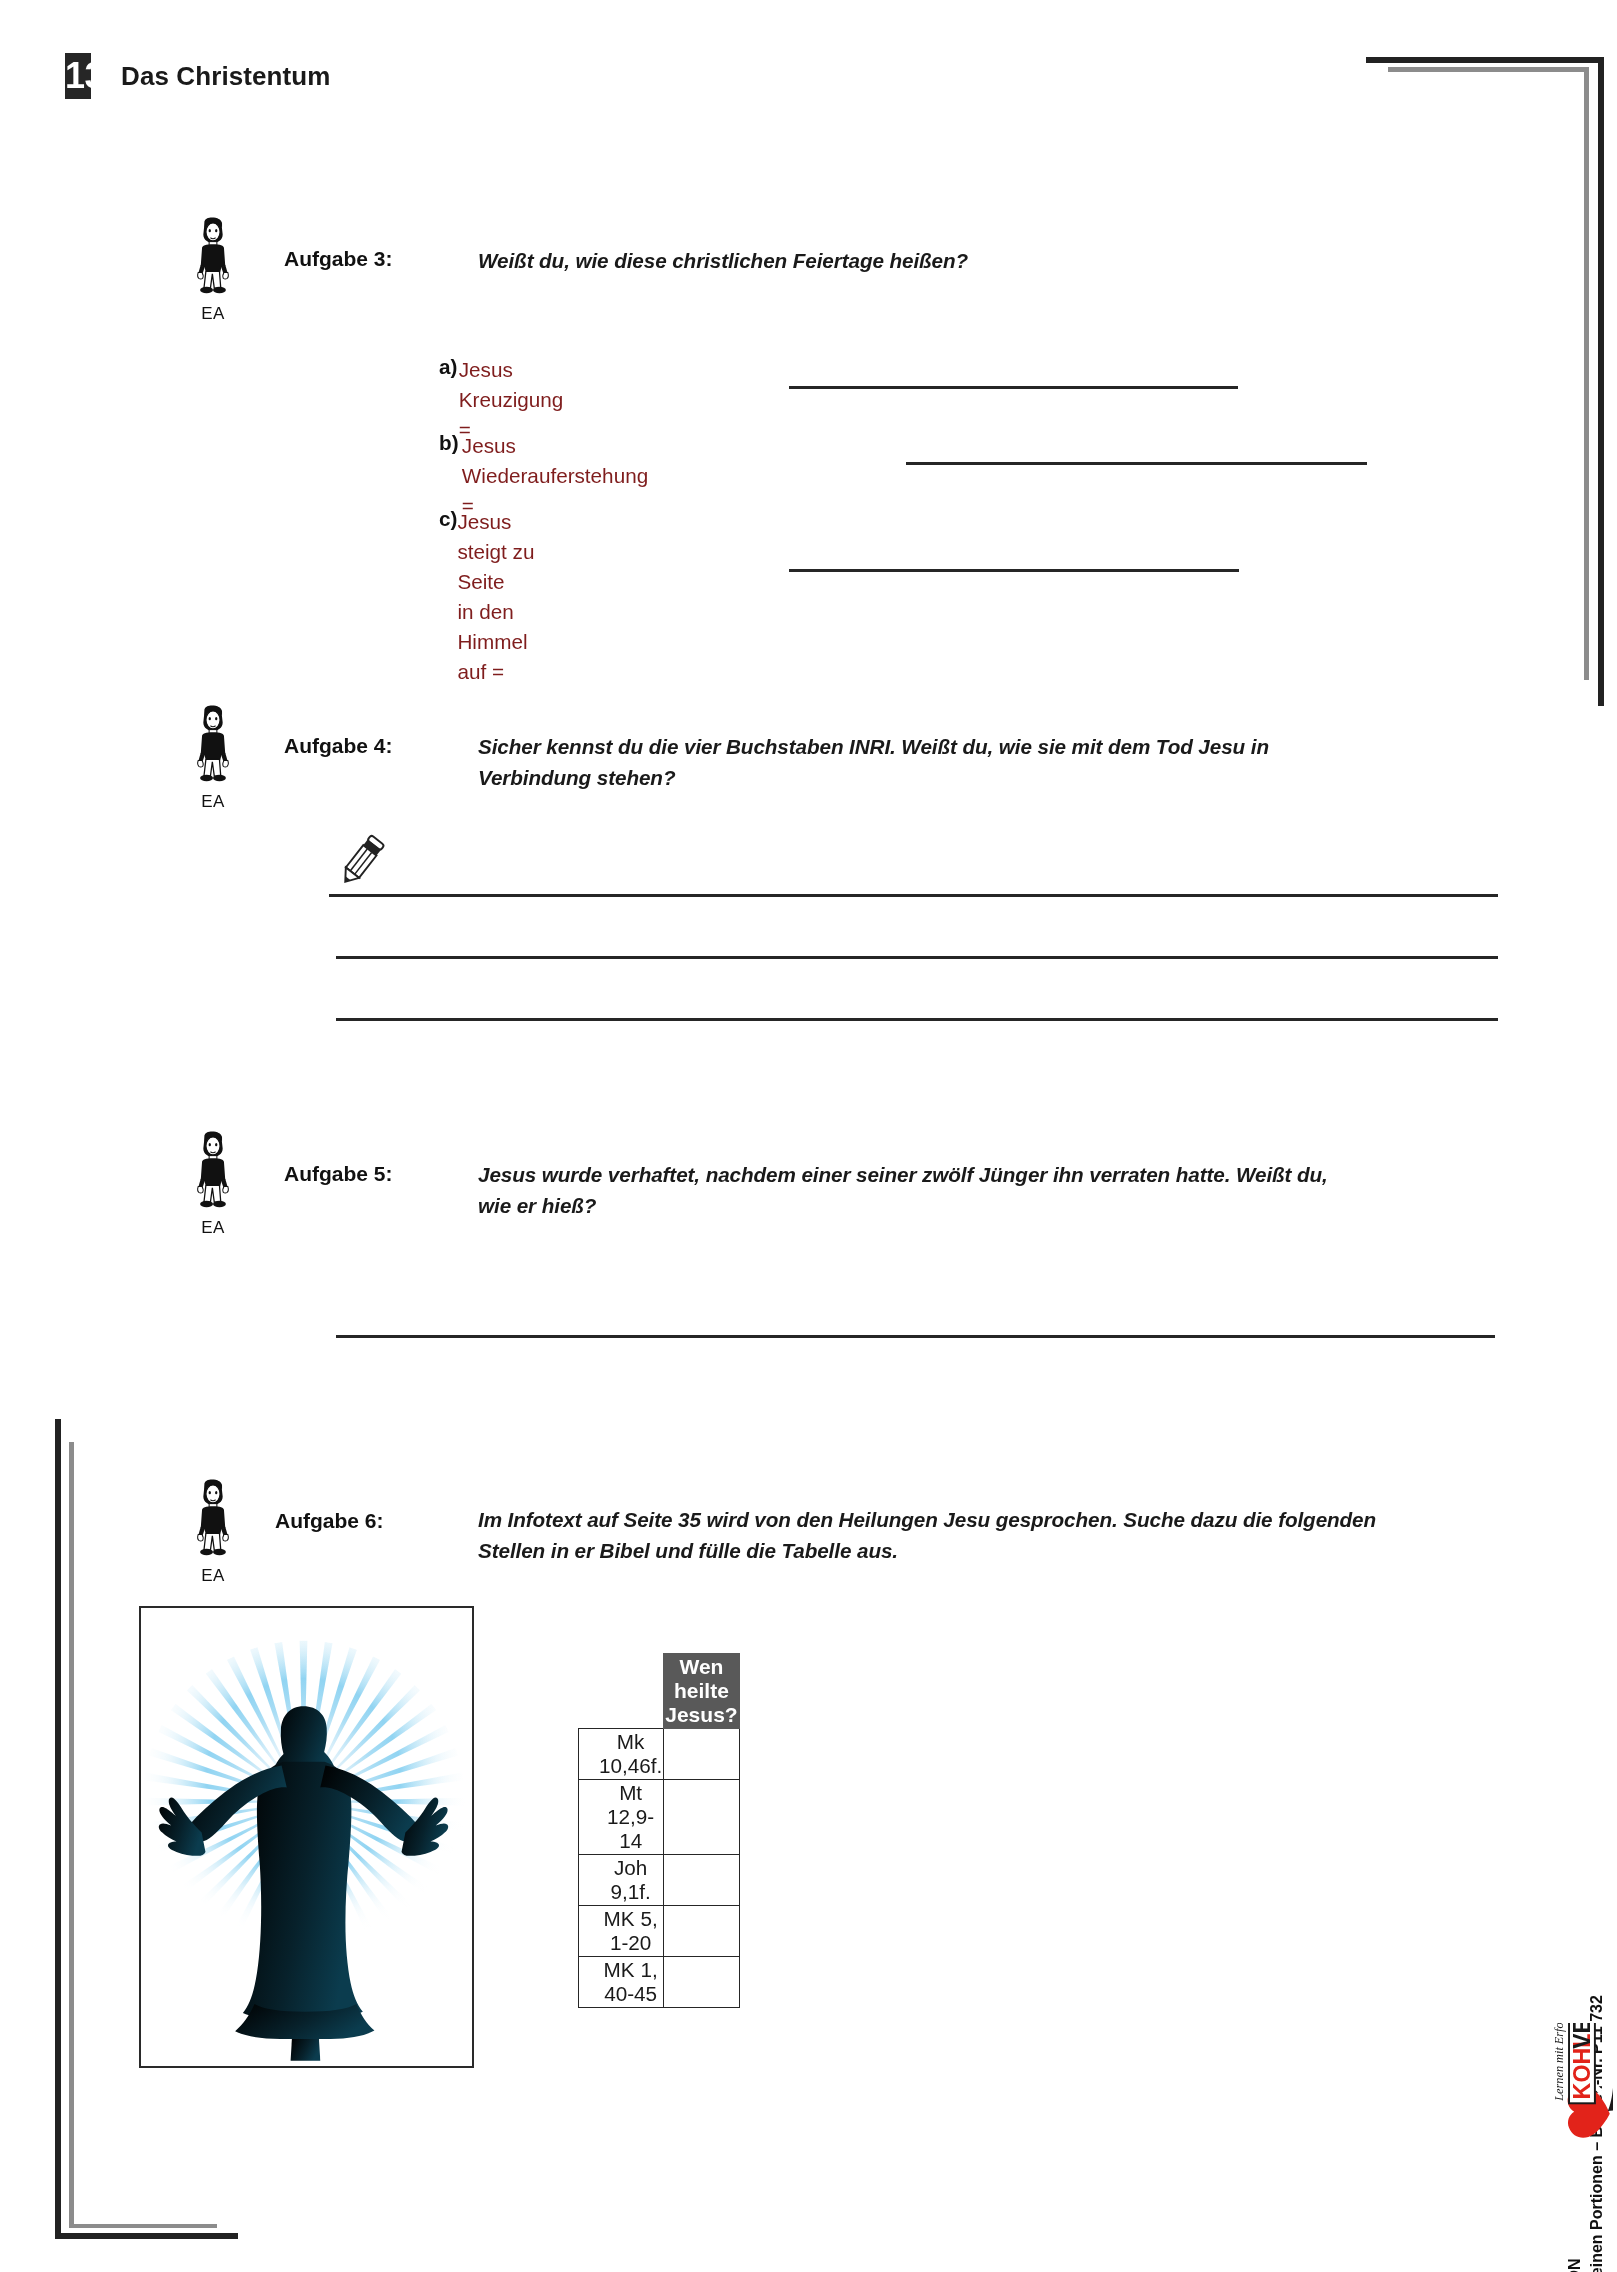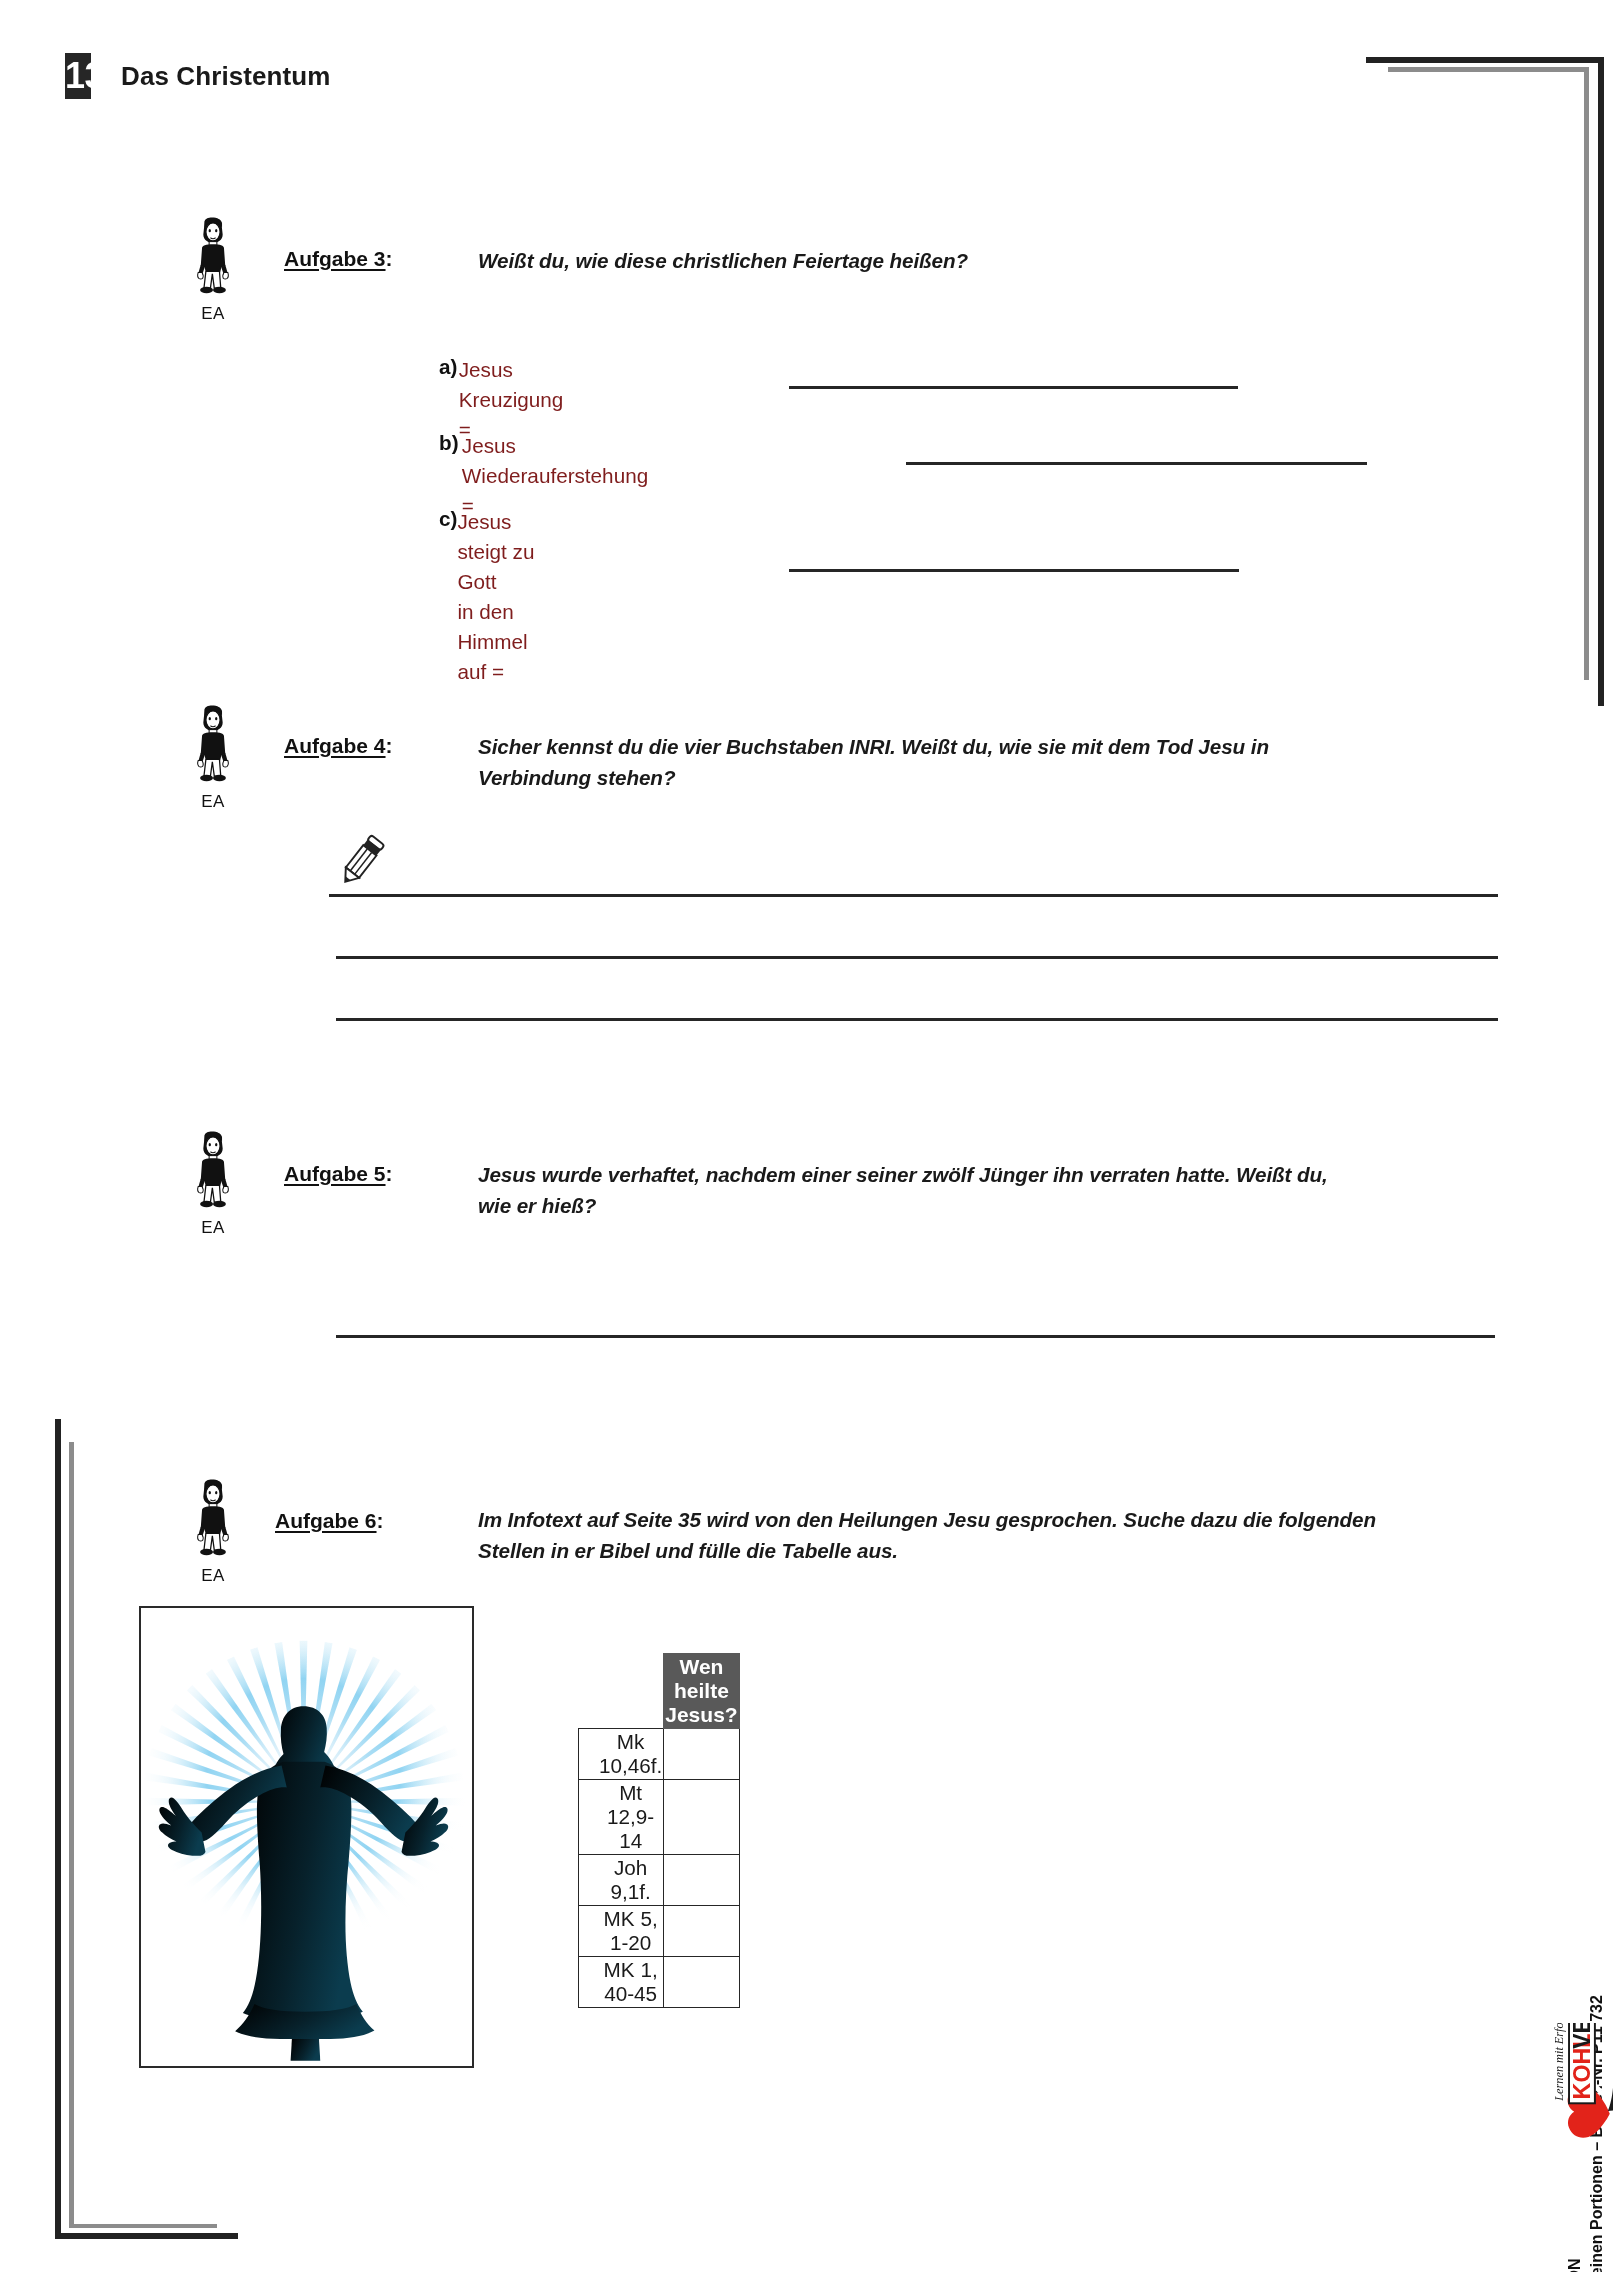--- a/index.html
+++ b/index.html
@@ -82,21 +82,21 @@
     color: #111;
   }
 
   .task-label {
     position: absolute;
     font-size: 21px;
     font-weight: bold;
     white-space: nowrap;
     color: #111;
   }
-  .task-label .u { text-decoration: underline; text-underline-offset: 3.2px; }
+  .task-label .u { text-underline-offset: 3.2px; }
 
   .task-text {
     position: absolute;
     font-size: 20.7px;
     font-style: italic;
     font-weight: bold;
     line-height: 1.52;
     color: #1a1a1a;
     letter-spacing: -0.1px;
   }
@@ -256,21 +256,21 @@
     <div class="answer-line" style="left:789px; top:386px; width:449px;"></div>
 
     <div class="item-row" style="left:439px; top:431px;">
       <div class="item-letter">b)</div>
       <div class="item-text">Jesus Wiederauferstehung =</div>
     </div>
     <div class="answer-line" style="left:906px; top:462px; width:461px;"></div>
 
     <div class="item-row" style="left:439px; top:507px;">
       <div class="item-letter">c)</div>
-      <div class="item-text">Jesus steigt zu Gott
+      <div class="item-text">Jesus steigt zu Seite
 in den Himmel auf =</div>
     </div>
     <div class="answer-line" style="left:789px; top:569px; width:450px;"></div>
   </div>
 
   <div class="task">
     <div class="ea-icon" style="left:190px; top:701px;">
       <svg width="40" height="83" viewBox="0 0 62 128">
         <path d="M18 14 C18 5, 44 5, 44 15 L46 33 C46 42, 38 46, 31 46 C24 46, 16 42, 16 33 Z" fill="#111"></path>
         <ellipse cx="31" cy="29" rx="11" ry="14" fill="#fff" stroke="#111" stroke-width="2"></ellipse>

